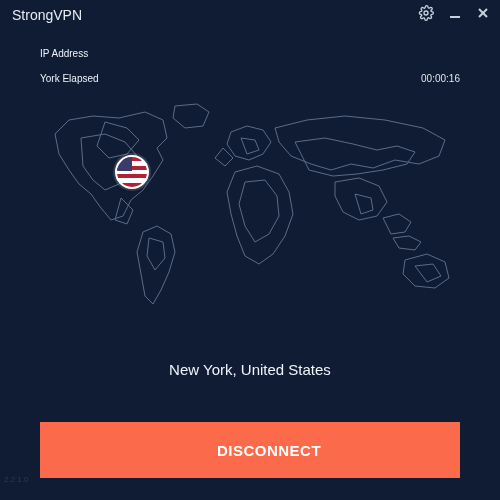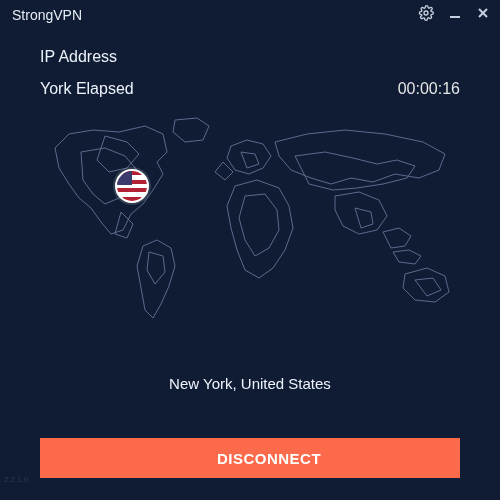--- a/index.html
+++ b/index.html
@@ -14,21 +14,21 @@
   .titlebar {
     display: flex; align-items: center; justify-content: space-between;
     padding: 6px 10px 6px 12px;
     height: 30px;
     gap: 16px;
   }
   .app-title { font-size: 14px; color: #e8ecf4; }
   .title-controls { display: flex; align-items: center; gap: 14px; }
   .title-controls > * { cursor: pointer; color: #c8d0e0; }
   .info-block { padding: 18px 40px 0 40px; }
-  .row { display: flex; justify-content: space-between; font-size: 16px; margin-bottom: 14px; }
+  .row { display: flex; justify-content: space-between; font-size: 10px; margin-bottom: 14px; }
   .row .label { color: #eef2fa; }
   .row .value { color: #e5e5e5; }
   .map-wrap {
     position: relative;
     width: 430px; height: 225px;
     margin: 4px auto 0 auto;
   }
   .map-svg { width: 100%; height: 100%; display: block; }
   .pin {
     position: absolute;
@@ -49,21 +49,21 @@
   }
   .location {
     text-align: center;
     font-size: 15px;
     margin-top: 38px;
     color: #f0f4fc;
   }
   .disconnect-btn {
     position: absolute;
     left: 40px; right: 40px; bottom: 22px;
-    height: 40px;
+    height: 56px;
     background: #fb6a4a;
     color: #ffffff;
     font-size: 15px;
     font-weight: 700;
     letter-spacing: 0.5px;
     border: none;
     cursor: pointer;
     display:flex; align-items:center; justify-content:center;padding-left:38px;
   }
   .version {

